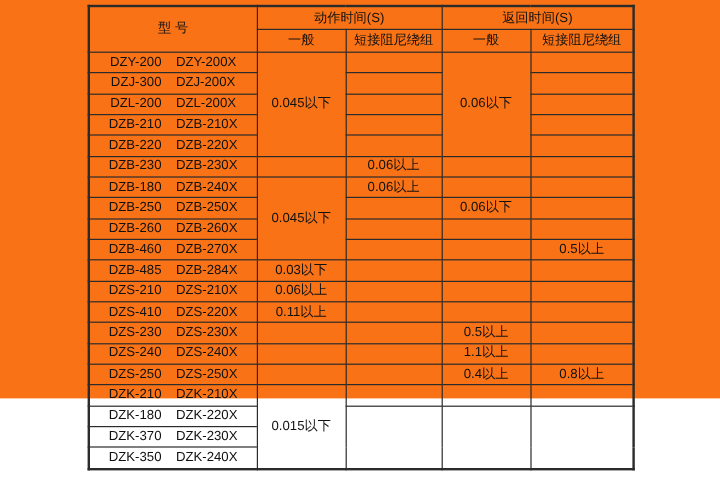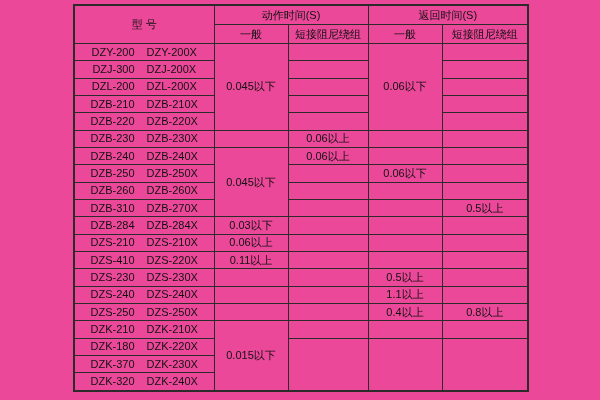--- a/index.html
+++ b/index.html
@@ -7,22 +7,22 @@
     padding: 0;
     width: 600px;
     height: 400px;
     background: #ffffff;
     overflow: hidden;
     font-family: "Liberation Sans", "DejaVu Sans", sans-serif;
   }
   #stage {
     position: relative;
     width: 600px;
-    height: 400px;
-    background: #ec4899;
+    height: 332px;
+    background: #f97316;
   }
   table.spec {
     position: absolute;
     left: 73px;
     top: 4px;
     width: 454px;
     height: 388px;
     border-collapse: collapse;
     table-layout: fixed;
     border: 2px solid #2b2b2b;
@@ -135,21 +135,21 @@
             </div>
           </td>
         <td></td>
         <td>0.06以上</td>
         <td></td>
         <td></td>
       </tr>
       <tr>
         <td class="model">
             <div class="mp">
-              <span>DZB-240</span>
+              <span>DZB-180</span>
               <span>DZB-240X</span>
             </div>
           </td>
         <td rowspan="4">0.045以下</td>
         <td>0.06以上</td>
         <td></td>
         <td></td>
       </tr>
       <tr>
         <td class="model">
@@ -169,32 +169,32 @@
               <span>DZB-260X</span>
             </div>
           </td>
         <td></td>
         <td></td>
         <td></td>
       </tr>
       <tr>
         <td class="model">
             <div class="mp">
-              <span>DZB-310</span>
+              <span>DZB-460</span>
               <span>DZB-270X</span>
             </div>
           </td>
         <td></td>
         <td></td>
         <td>0.5以上</td>
       </tr>
       <tr>
         <td class="model">
             <div class="mp">
-              <span>DZB-284</span>
+              <span>DZB-485</span>
               <span>DZB-284X</span>
             </div>
           </td>
         <td>0.03以下</td>
         <td></td>
         <td></td>
         <td></td>
       </tr>
       <tr>
         <td class="model">
@@ -283,20 +283,20 @@
         <td class="model">
             <div class="mp">
               <span>DZK-370</span>
               <span>DZK-230X</span>
             </div>
           </td>
       </tr>
       <tr>
         <td class="model">
             <div class="mp">
-              <span>DZK-320</span>
+              <span>DZK-350</span>
               <span>DZK-240X</span>
             </div>
           </td>
       </tr>
     </tbody>
   </table>
 </div>
 
 </body></html>

